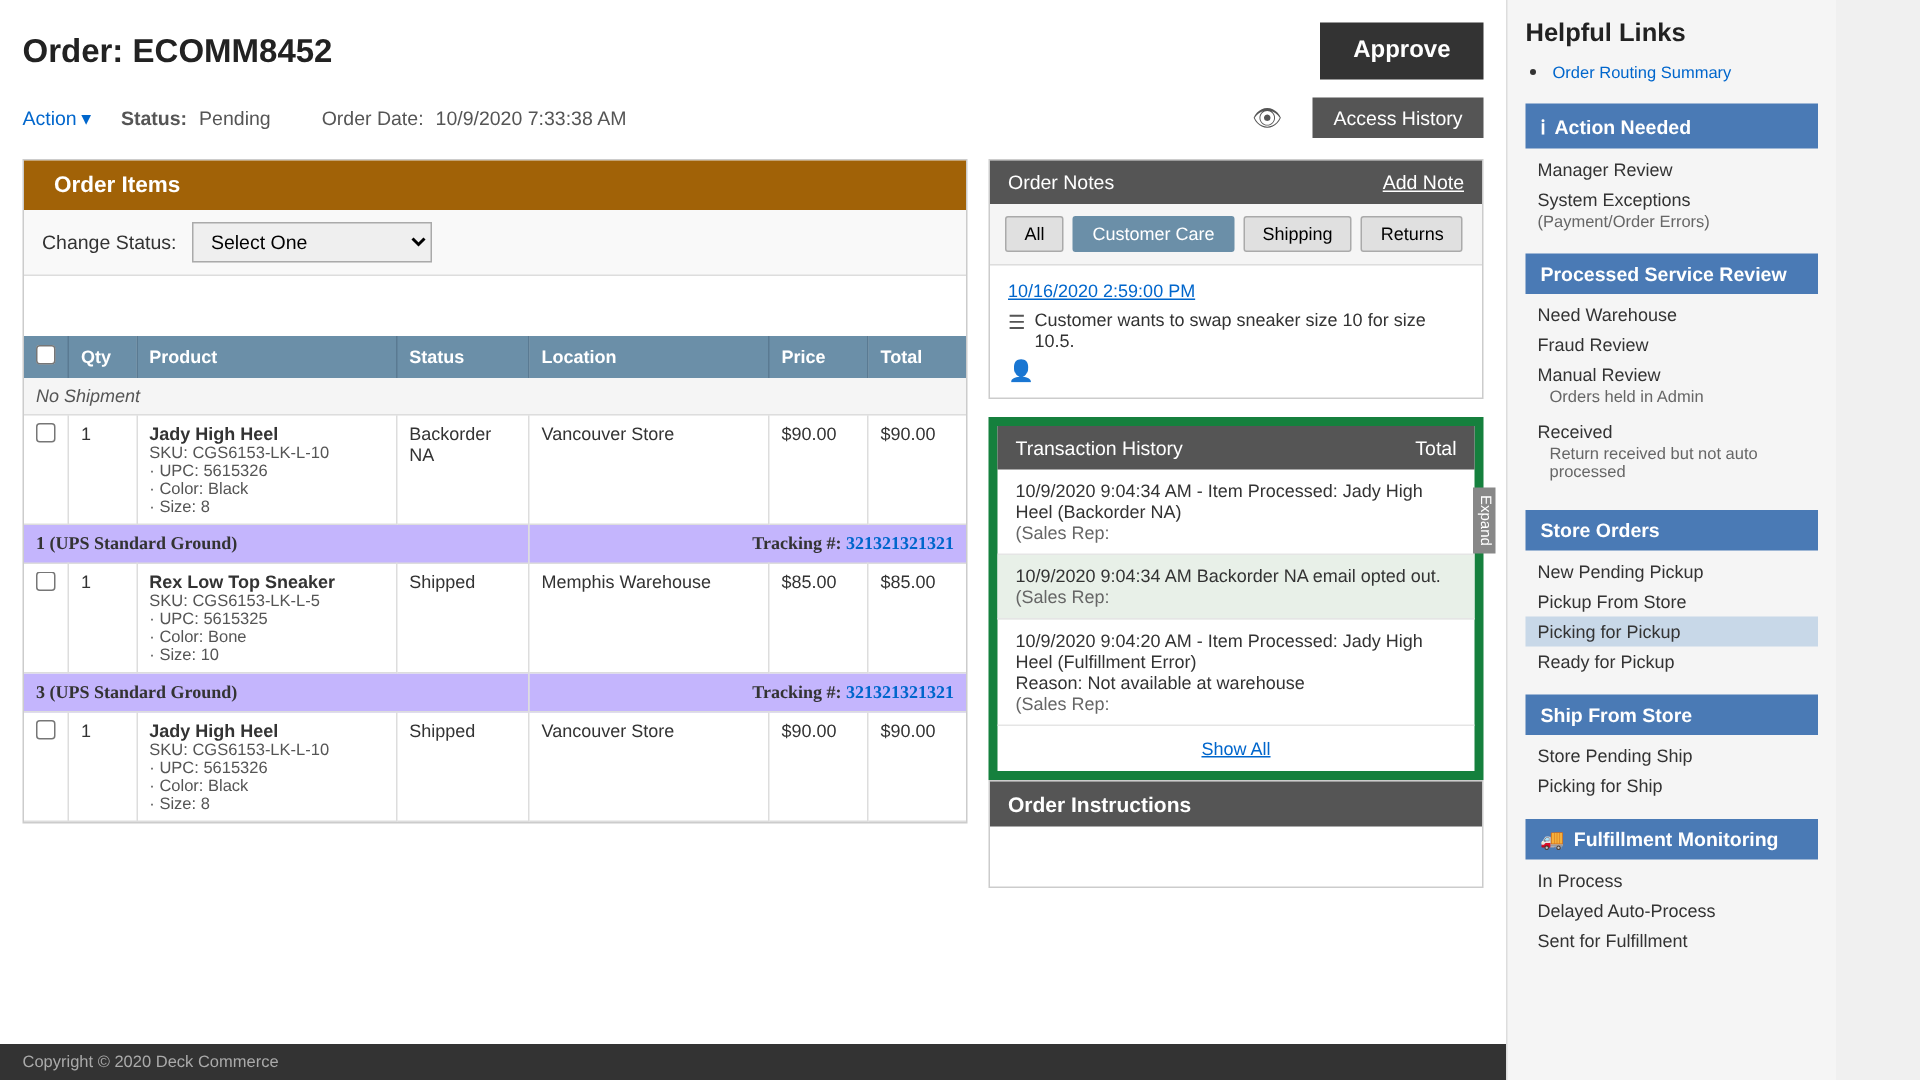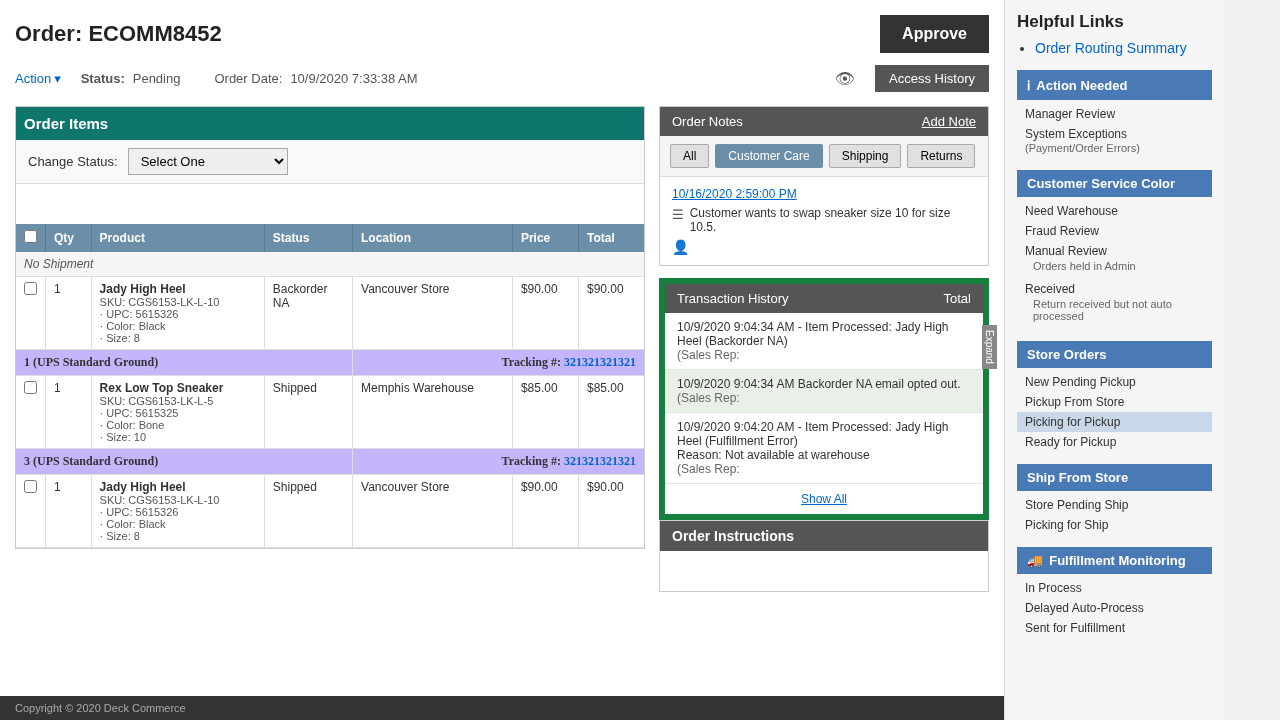--- a/index.html
+++ b/index.html
@@ -22,21 +22,21 @@
     .eye-icon { color: #555; font-size: 16px; cursor: pointer; }
     .access-history-btn { background: #555; color: #fff; border: none; padding: 6px 14px; cursor: pointer; font-size: 13px; }
 
     
     .two-col { display: flex; gap: 14px; }
     .left-col { flex: 0 0 630px; }
     .right-col { flex: 1; }
 
     
     .order-items-box { border: 1px solid #ccc; }
-    .order-items-header { background: #0f766e; color: #fff; padding: 8px 8px; font-size: 15px; font-weight: bold; }
+    .order-items-header { background: #a16207; color: #fff; padding: 8px 20px; font-size: 15px; font-weight: bold; }
     .change-status-row { display: flex; align-items: center; gap: 10px; padding: 8px 12px; background: #f9f9f9; border-bottom: 1px solid #ddd; }
     .change-status-select { padding: 4px 8px; font-size: 13px; border: 1px solid #aaa; width: 160px; }
 
     .items-table { width: 100%; border-collapse: collapse; margin-top: 40px; }
     .items-table th { background: #6b8fa8; color: #fff; padding: 6px 8px; text-align: left; font-size: 12px; border-right: 1px solid #5a7a92; }
     .items-table th:last-child { border-right: none; }
     .items-table td { padding: 5px 8px; font-size: 12px; vertical-align: top; border-right: 1px solid #ddd; border-bottom: 1px solid #ddd; }
     .items-table td:last-child { border-right: none; }
 
     .shipment-header-row td { background: #c4b5fd; font-weight: bold; font-size: 12px; padding: 5px 8px; font-family: Liberation Serif, serif; }
@@ -69,21 +69,21 @@
     .show-all-link { text-align: center; padding: 8px; color: #0066cc; cursor: pointer; font-size: 12px; text-decoration: underline; }
 
     
     .order-instructions-box { border: 1px solid #ccc; }
     .order-instructions-header { background: #555; color: #fff; padding: 7px 12px; font-size: 14px; font-weight: bold; }
 
     
     .right-sidebar { width: 220px; background: #f5f5f5; border-left: 1px solid #ddd; padding: 12px 12px 12px 12px; flex-shrink: 0; }
     .helpful-links-title { font-size: 17px; font-weight: bold; color: #222; margin-bottom: 8px; }
     .helpful-links-list { list-style: disc; padding-left: 18px; margin-bottom: 14px; }
-    .helpful-links-list li a { color: #0066cc; font-size: 14px; text-decoration: none; }
+    .helpful-links-list li a { color: #0066cc; font-size: 11px; text-decoration: none; }
 
     .sidebar-section { margin-bottom: 12px; }
     .sidebar-section-header { background: #4a7ab5; color: #fff; padding: 6px 10px; font-size: 13px; font-weight: bold; display: flex; align-items: center; gap: 6px; margin-bottom: 4px; }
 
     .sidebar-item { padding: 3px 8px; font-size: 12px; color: #333; cursor: pointer; }
     .sidebar-item.highlighted { background: #c8d8e8; }
     .sidebar-item-sub { padding: 2px 8px 4px 8px; font-size: 11px; color: #666; }
 
     
     .footer { background: #333; color: #aaa; font-size: 11px; padding: 6px 15px; text-align: left; }
@@ -288,21 +288,21 @@
       <div class="sidebar-section-header">
         <span>ℹ</span>
         <span>Action Needed</span>
       </div>
       <div class="sidebar-item">Manager Review</div>
       <div class="sidebar-item">System Exceptions<br><span style="font-size:11px; color:#666;">(Payment/Order Errors)</span></div>
     </div>
 
     <div class="sidebar-section">
       <div class="sidebar-section-header">
-        <span>Customer Service Color</span>
+        <span>Processed Service Review</span>
       </div>
       <div class="sidebar-item">Need Warehouse</div>
       <div class="sidebar-item">Fraud Review</div>
       <div class="sidebar-item">
         Manual Review
         <div class="sidebar-item-sub">Orders held in Admin</div>
       </div>
       <div class="sidebar-item">
         Received
         <div class="sidebar-item-sub">Return received but not auto processed</div>

